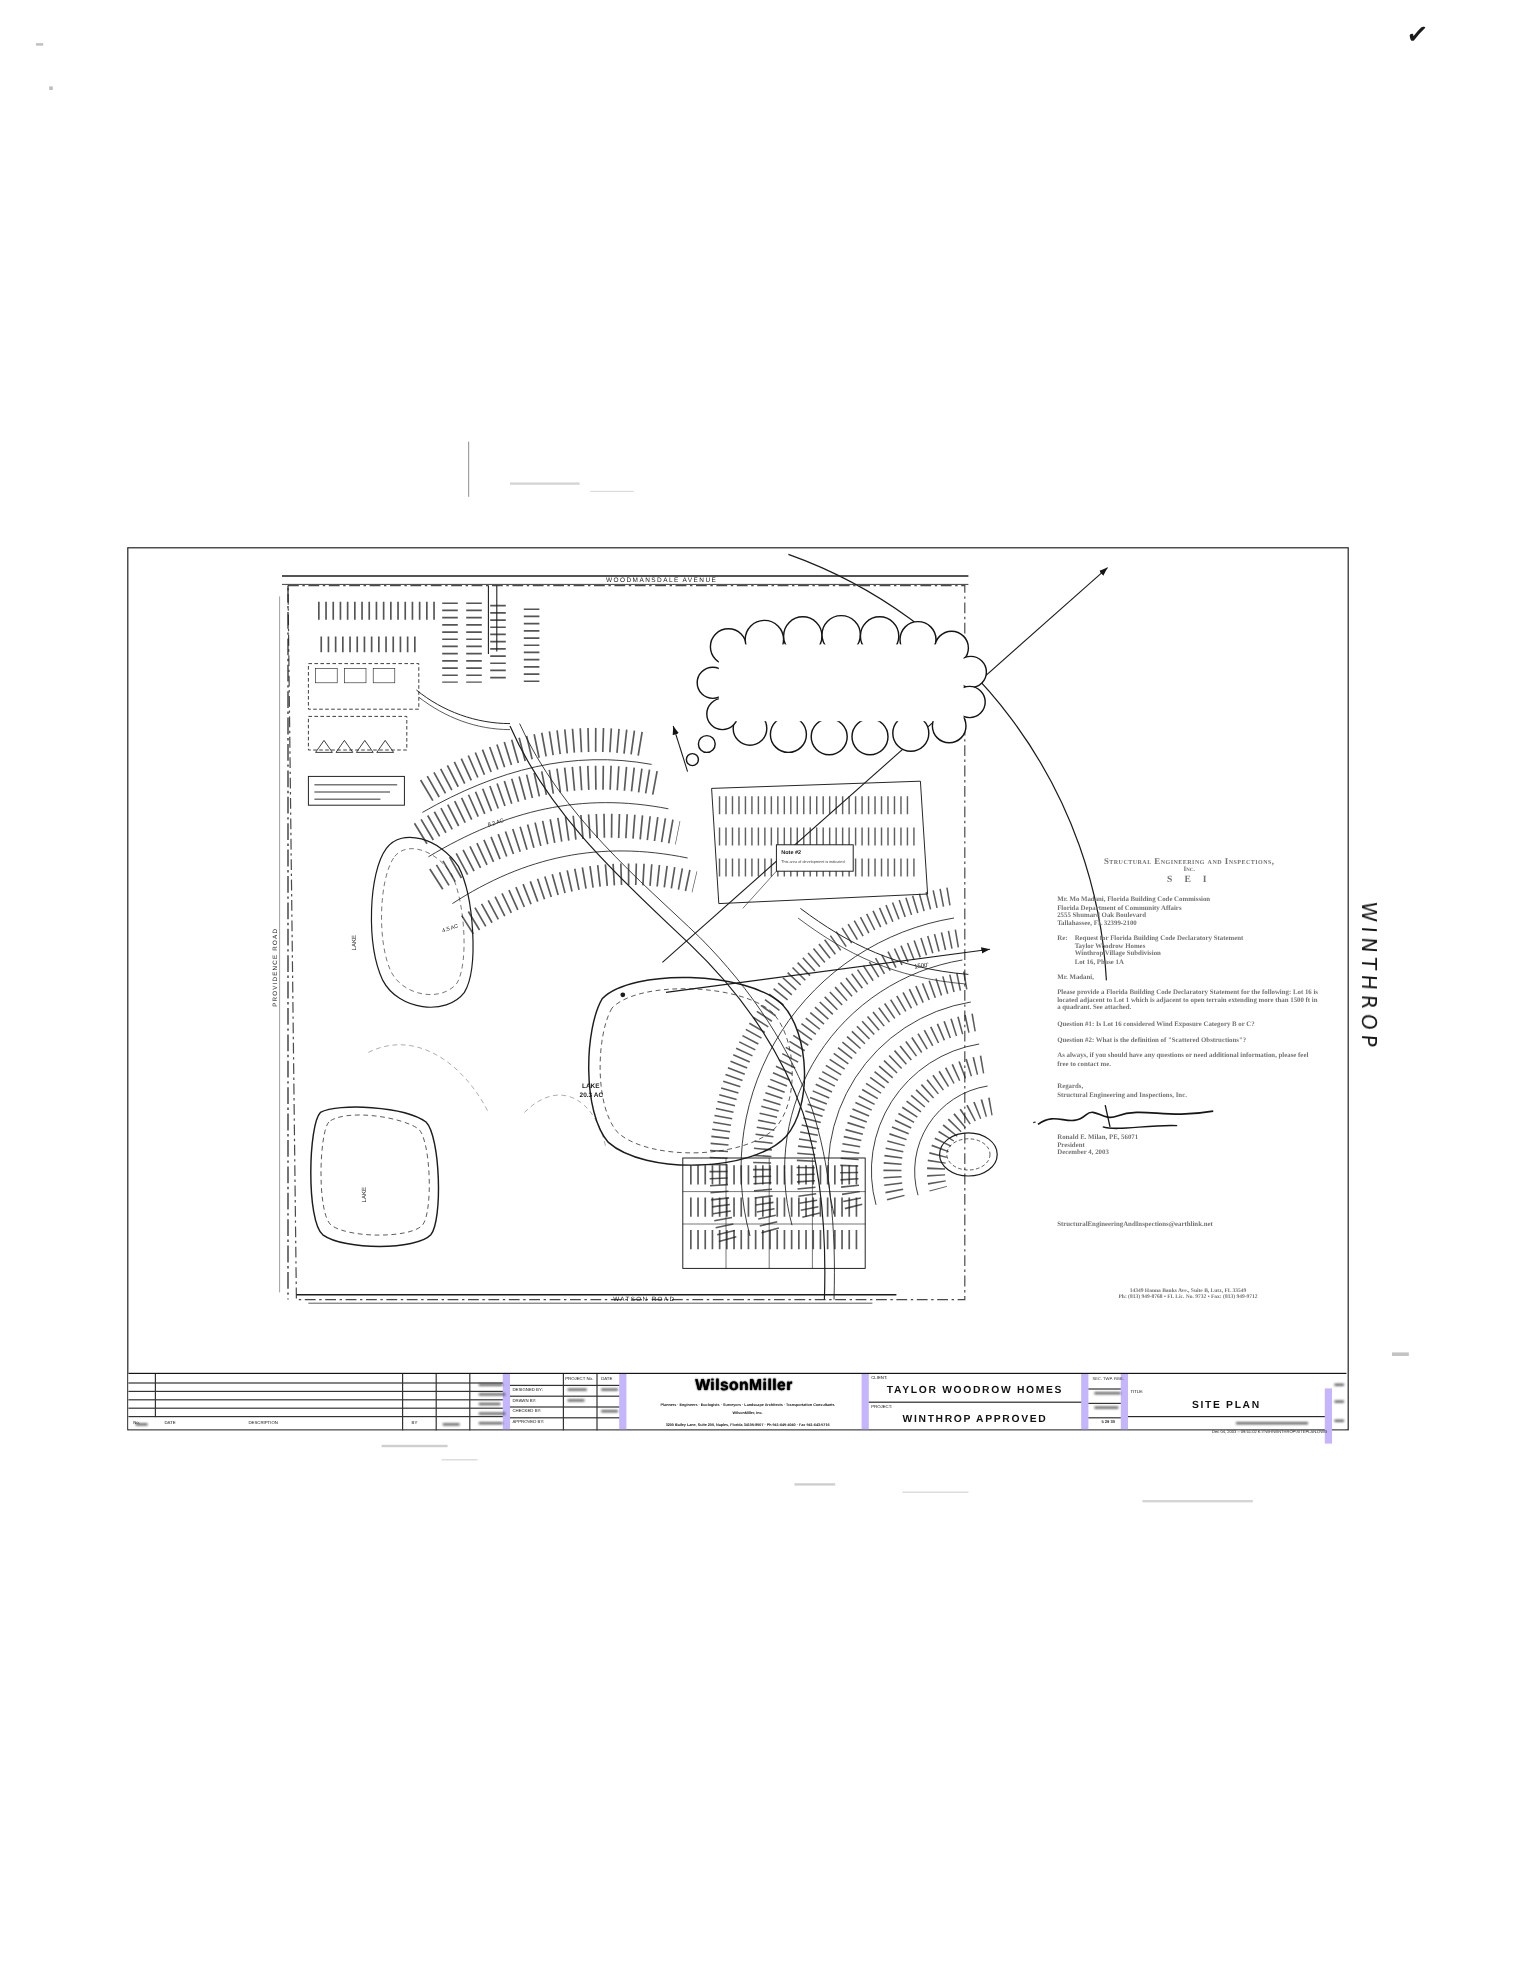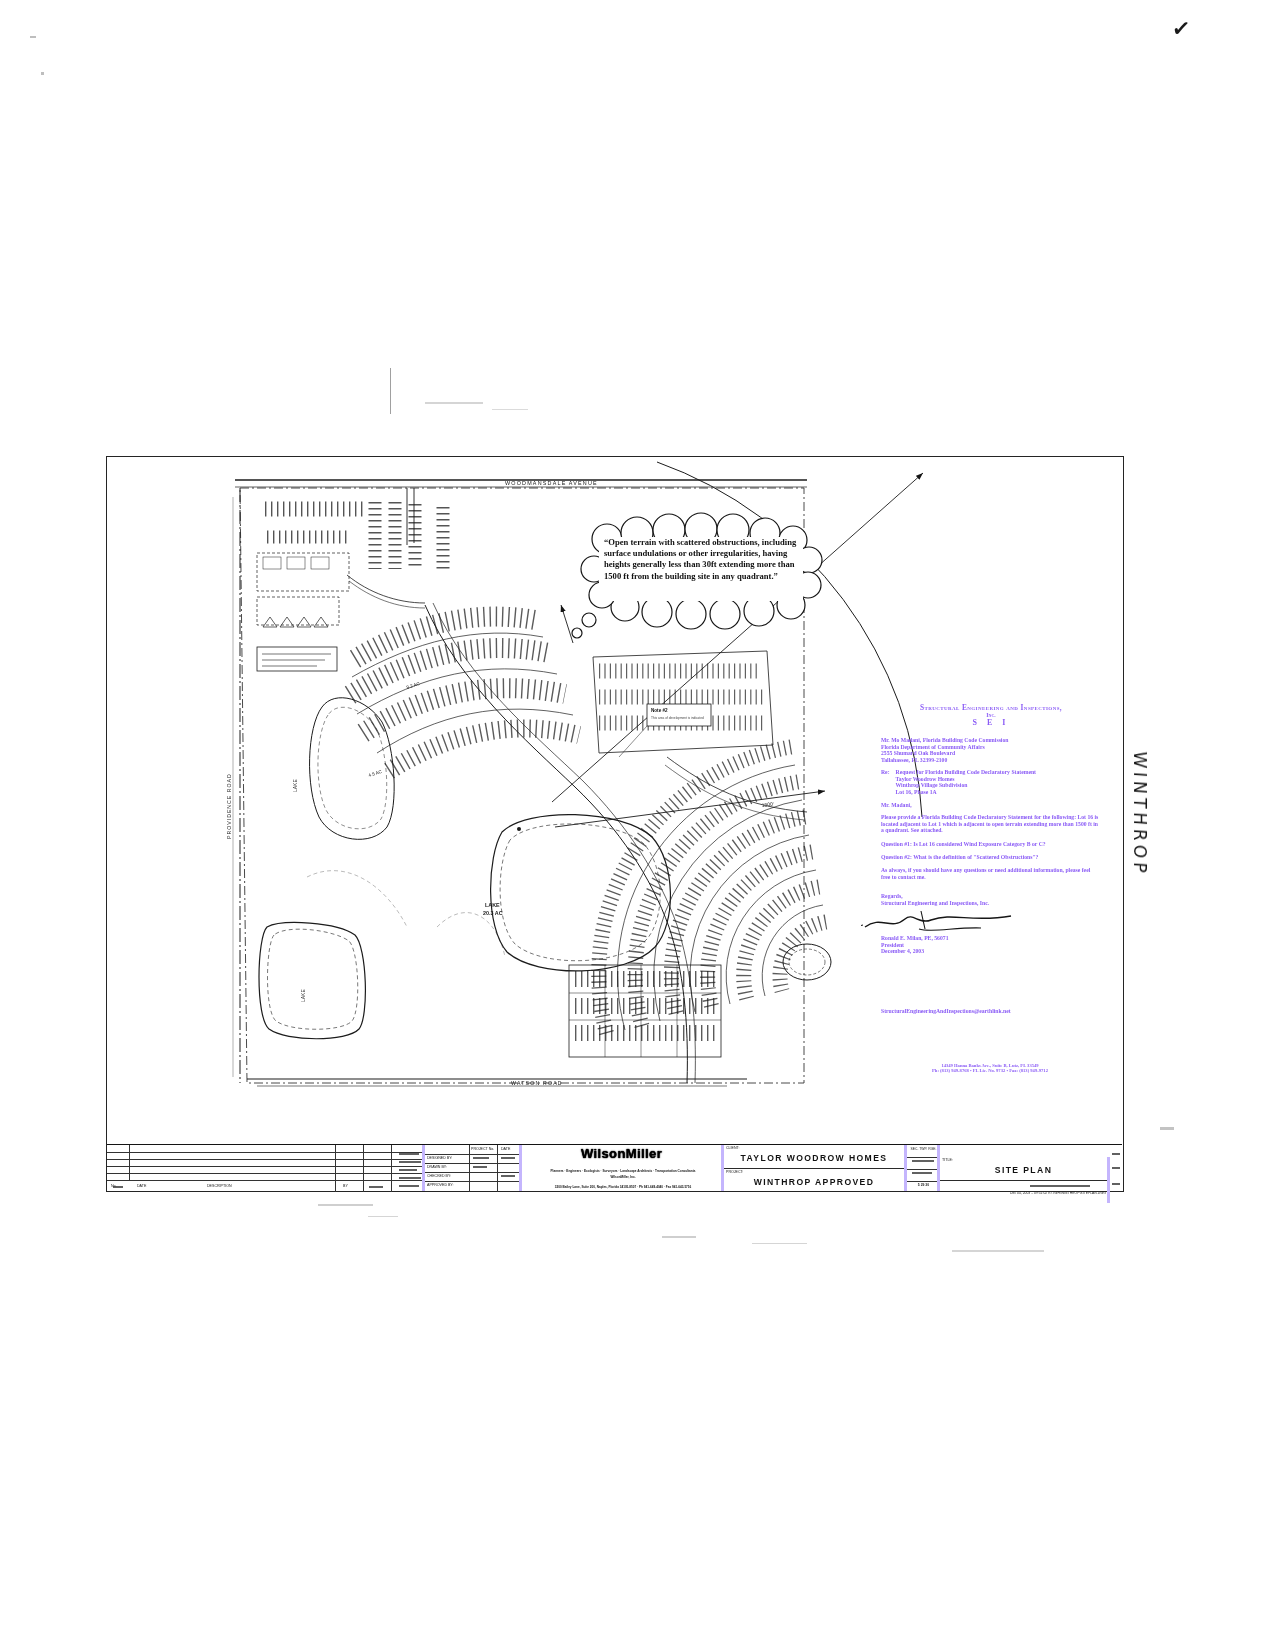--- a/index.html
+++ b/index.html
@@ -6,40 +6,40 @@
   #page{position:relative;width:1275px;height:1649px;background:#ffffff;overflow:hidden;
         font-family:"Liberation Sans",sans-serif;color:#1c1c1c;}
 
   
   #sheet{position:absolute;left:106px;top:456px;width:1018px;height:736px;
          border:1.6px solid #242424;box-sizing:border-box;background:#fff;}
 
   .abs{position:absolute;}
 
   
-  #letter{position:absolute;left:768px;top:246px;width:232px;height:400px;
-          font-family:"Liberation Serif",serif;color:#8b5cf6;filter:blur(.28px);}
+  #letter{position:absolute;left:768px;top:256px;width:232px;height:400px;
+          font-family:"Liberation Serif",serif;color:#737373;filter:blur(.28px);}
   #letter .c{text-align:center;}
   .firm1{font-variant:small-caps;font-weight:700;font-size:7.4px;letter-spacing:.4px;}
   .firm2{font-variant:small-caps;font-weight:700;font-size:5.8px;}
   .firm3{font-weight:700;font-size:8px;letter-spacing:4px;}
   .ltxt{font-size:5.7px;line-height:1.18;font-weight:600;}
   .lblk{position:absolute;left:6px;width:218px;}
   .re-row{display:flex;gap:6px;}
   .sig-name{font-weight:700;}
 
   
   #callout-text{position:absolute;left:497px;top:80px;width:198px;height:64px;
       font-family:"Liberation Serif",serif;font-size:8.6px;line-height:1.3;font-weight:600;
       color:#101010;filter:blur(.22px);z-index:5;}
 
   
   #tblock{position:absolute;left:0;top:687px;width:1015px;height:47px;
           border-top:1.4px solid #141414;box-sizing:border-box;background:#fff;font-family:"Liberation Sans",sans-serif;}
-  #tblock .cell{position:absolute;box-sizing:border-box;border-right:3px solid #c4b5fd;height:100%;top:0;}
+  #tblock .cell{position:absolute;box-sizing:border-box;border-right:6px solid #c4b5fd;height:100%;top:0;}
   .micro{font-size:3.4px;color:#222;filter:blur(.35px);}
   .smudge{position:absolute;background:#3a3a3a;filter:blur(.7px);opacity:.8;}
   .revrow{position:absolute;left:0;width:100%;border-bottom:.7px solid #333;box-sizing:border-box;}
   .tb-label{position:absolute;font-size:3.6px;color:#111;filter:blur(.3px);}
   .tb-big{font-weight:700;letter-spacing:1.4px;font-size:8.6px;color:#111;filter:blur(.45px);text-align:center;width:100%;}
   .logo-txt{font-weight:700;font-size:13px;letter-spacing:.4px;color:#000;
             text-shadow:0 0 1.6px #000,0 0 .7px #000;filter:blur(.5px);text-align:center;}
   .tagline{font-size:3.1px;color:#111;filter:blur(.42px);text-align:center;font-weight:700;}
 
   
@@ -230,21 +230,20 @@
       </g>
 
       <g>
         <rect x="540" y="247" width="64" height="22" fill="#fff" stroke="#1a1a1a" stroke-width=".8"></rect>
         <line x1="540" y1="269" x2="512" y2="300" stroke="#1a1a1a" stroke-width=".5"></line>
         <text x="544" y="255" font-size="4.6" font-weight="bold" font-family="Liberation Sans, sans-serif" fill="#111">Note #2</text>
         <text x="544" y="262" font-size="3.2" font-family="Liberation Sans, sans-serif" fill="#222" opacity=".85">This area of development is indicated</text>
       </g>
     </svg>
 
-    <div id="callout-text">“Open terrain with scattered obstructions, including surface undulations or other irregularities, having heights generally less than 30ft extending more than 1500 ft from the building site in any quadrant.”</div>
 
     <div id="letter">
       <div class="c firm1">Structural Engineering and Inspections,</div>
       <div class="c firm2">Inc.</div>
       <div class="c firm3">S E I</div>
 
       <div class="lblk ltxt" style="top:34px;">
         <div>Mr. Mo Madani, Florida Building Code Commission</div>
         <div>Florida Department of Community Affairs</div>
         <div>2555 Shumard Oak Boulevard</div>

